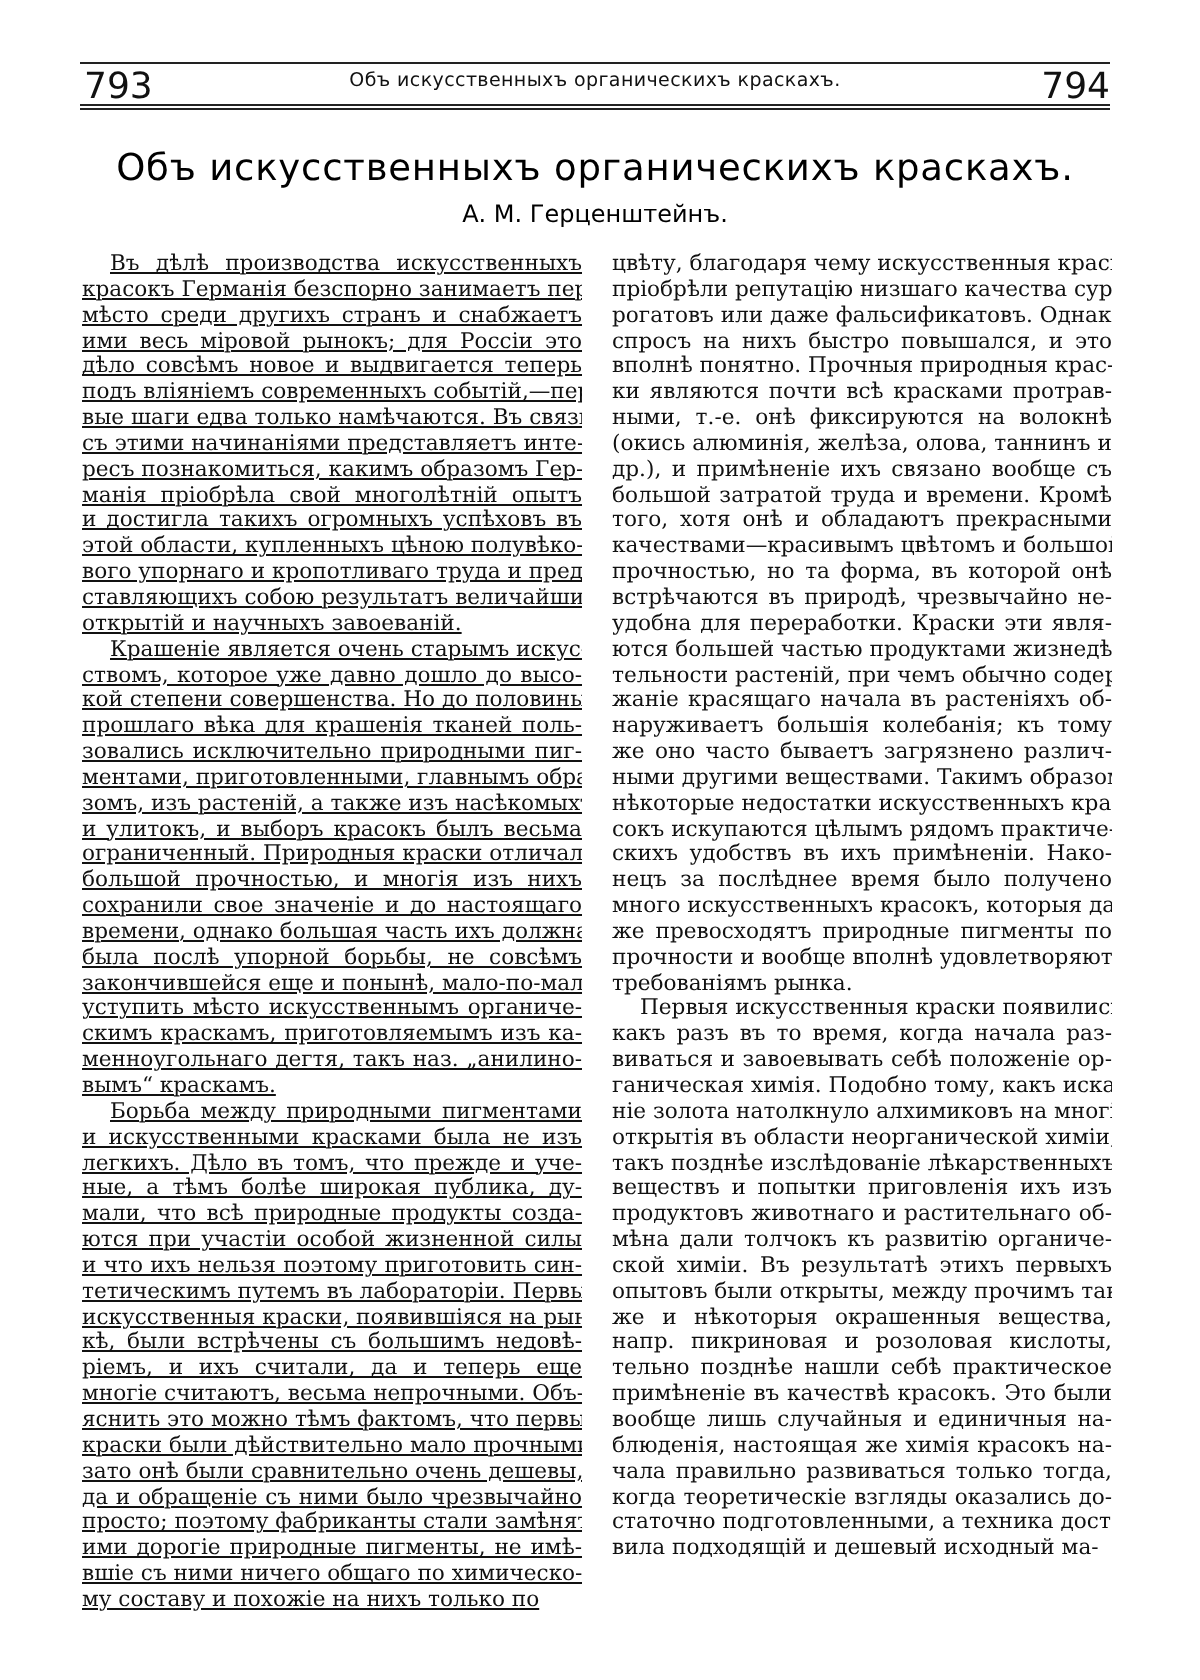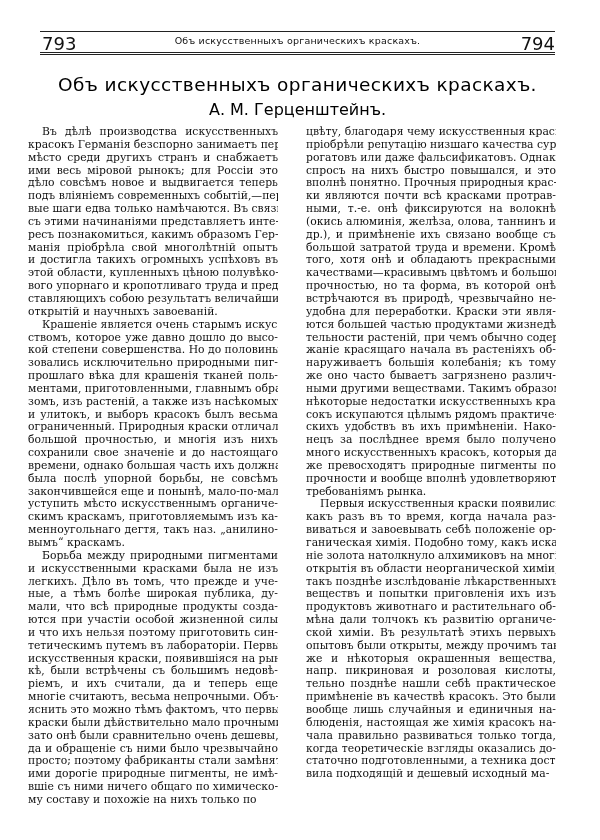--- a/index.html
+++ b/index.html
@@ -14,28 +14,28 @@
   .pn { position: absolute; top: 1px; font-size: 18px; font-family: "DejaVu Sans", sans-serif; }
   .pn.left { left: 2px; }
   .pn.right { right: 0px; }
   .rh-title { position: absolute; left: 0; right: 0; top: 3px; text-align: center; font-size: 9.5px; font-family: "DejaVu Sans", sans-serif; letter-spacing: 0.2px; }
   .title {
     position: absolute; left: 40px; width: 515px; top: 74px; text-align: center;
     font-family: "DejaVu Sans", sans-serif; font-size: 18.5px; font-weight: 400; letter-spacing: 0.4px; color: #000;
   }
   .author {
     position: absolute; left: 40px; width: 515px; top: 100px; text-align: center;
-    font-family: "DejaVu Sans", sans-serif; font-size: 16px; color: #000;
+    font-family: "DejaVu Sans", sans-serif; font-size: 12px; color: #000;
   }
   .col {
     position: absolute; top: 126px; width: 250px;
     font-family: "DejaVu Serif", serif; font-size: 10.8px; line-height: 12.85px;
     text-align: justify; color: #111;
   }
-  .col.left { left: 28px; }
+  .col.left { left: 41px; text-decoration: underline; }
   .col.right { left: 306px; }
   .col p { margin: 0; }
   .col .ln { display: block; text-align: justify; text-align-last: justify; white-space: nowrap; overflow: hidden; }
   .col .ln.last { text-align-last: left; }
   .col .ln.indent { text-indent: 14px; }
 </style>
 </head>
 <body>
 
 <div class="page">
@@ -63,22 +63,22 @@
         <span class="ln">и достигла такихъ огромныхъ успѣховъ въ</span>
         <span class="ln">этой области, купленныхъ цѣною полувѣко-</span>
         <span class="ln">вого упорнаго и кропотливаго труда и пред-</span>
         <span class="ln">ставляющихъ собою результатъ величайшихъ</span>
         <span class="ln last">открытій и научныхъ завоеваній.</span>
       </p>
       <p>
         <span class="ln indent">Крашеніе является очень старымъ искус-</span>
         <span class="ln">ствомъ, которое уже давно дошло до высо-</span>
         <span class="ln">кой степени совершенства. Но до половины</span>
+        <span class="ln">прошлаго вѣка для крашенія тканей поль-</span>
         <span class="ln">зовались исключительно природными пиг-</span>
-        <span class="ln">прошлаго вѣка для крашенія тканей поль-</span>
         <span class="ln">ментами, приготовленными, главнымъ обра-</span>
         <span class="ln">зомъ, изъ растеній, а также изъ насѣкомыхъ</span>
         <span class="ln">и улитокъ, и выборъ красокъ былъ весьма</span>
         <span class="ln">ограниченный. Природныя краски отличались</span>
         <span class="ln">большой прочностью, и многія изъ нихъ</span>
         <span class="ln">сохранили свое значеніе и до настоящаго</span>
         <span class="ln">времени, однако большая часть ихъ должна</span>
         <span class="ln">была послѣ упорной борьбы, не совсѣмъ</span>
         <span class="ln">закончившейся еще и понынѣ, мало-по-малу</span>
         <span class="ln">уступить мѣсто искусственнымъ органиче-</span>

